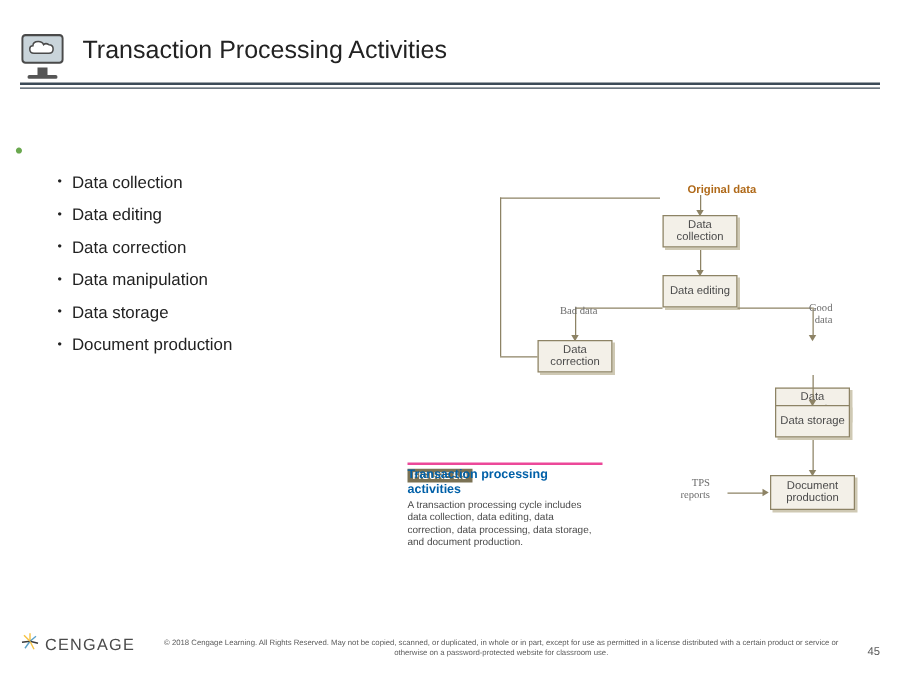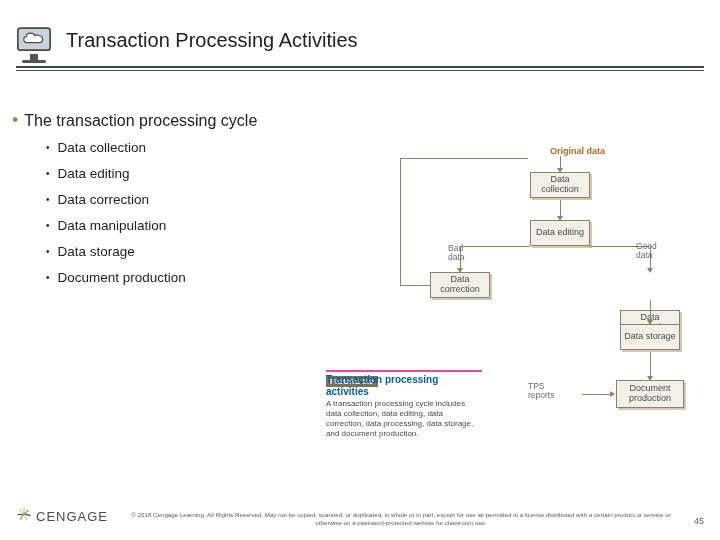--- a/index.html
+++ b/index.html
@@ -26,21 +26,21 @@
   
   .diagram { position: absolute; top: 146px; left: 380px; width: 320px; height: 340px; }
   .dbox { position: absolute; background: #f3f0e8; border: 1px solid #8d8365; font-size: 9px; color: #4a4a4a; display: flex; align-items: center; justify-content: center; text-align: center; padding: 2px; box-shadow: 2px 2px 0 #cfc9b4; line-height: 1.1; }
   .arrow { position: absolute; background: #8d8365; }
   .arrow.v { width: 1px; }
   .arrow.h { height: 1px; }
   .ahead { position: absolute; width: 0; height: 0; }
   .ahead.down { border-left: 3px solid transparent; border-right: 3px solid transparent; border-top: 5px solid #8d8365; }
   .ahead.right { border-top: 3px solid transparent; border-bottom: 3px solid transparent; border-left: 5px solid #8d8365; }
   .dlabel { position: absolute; font-size: 9px; color: #b06a1a; font-weight: bold; }
-  .dsmall { position: absolute; font-size: 8.5px; color: #6b6b6b; text-align: left; line-height: 1.1; }
+  .dsmall { position: absolute; font-size: 8.5px; color: #6b6b6b; text-align: right; line-height: 1.1; font-family: Liberation Serif, serif; }
 
   
   .figcap { position: absolute; top: 370px; left: 326px; width: 156px; }
   .fignum { display: inline-block; background: #7b7254; color: #fff; font-size: 8px; padding: 1px 4px; font-weight: bold; }
   .fignum-bar { height: 2px; background: #ec4899; margin-bottom: 2px; }
   .figtitle { font-size: 10px; color: #0060a8; font-weight: bold; line-height: 1.15; margin-bottom: 2px; }
   .figbody { font-size: 8px; color: #4a4a4a; line-height: 1.25; }
 
   
   .footer { position: absolute; bottom: 14px; left: 16px; right: 16px; display: flex; align-items: flex-end; }
@@ -65,21 +65,20 @@
     <div class="title">Transaction Processing Activities</div>
   </div>
   <div class="monitor-stand"></div>
   <div class="monitor-base"></div>
   <div class="hr-thick"></div>
   <div class="hr-thin"></div>
 
   <div class="bullets">
     <div class="l1">
       <span class="dot">•</span>
-      <span>The transaction processing cycle</span>
     </div>
     <div class="l2">
         <span class="dot">•</span>
         <span>Data collection</span>
       </div>
     <div class="l2">
         <span class="dot">•</span>
         <span>Data editing</span>
       </div>
     <div class="l2">

